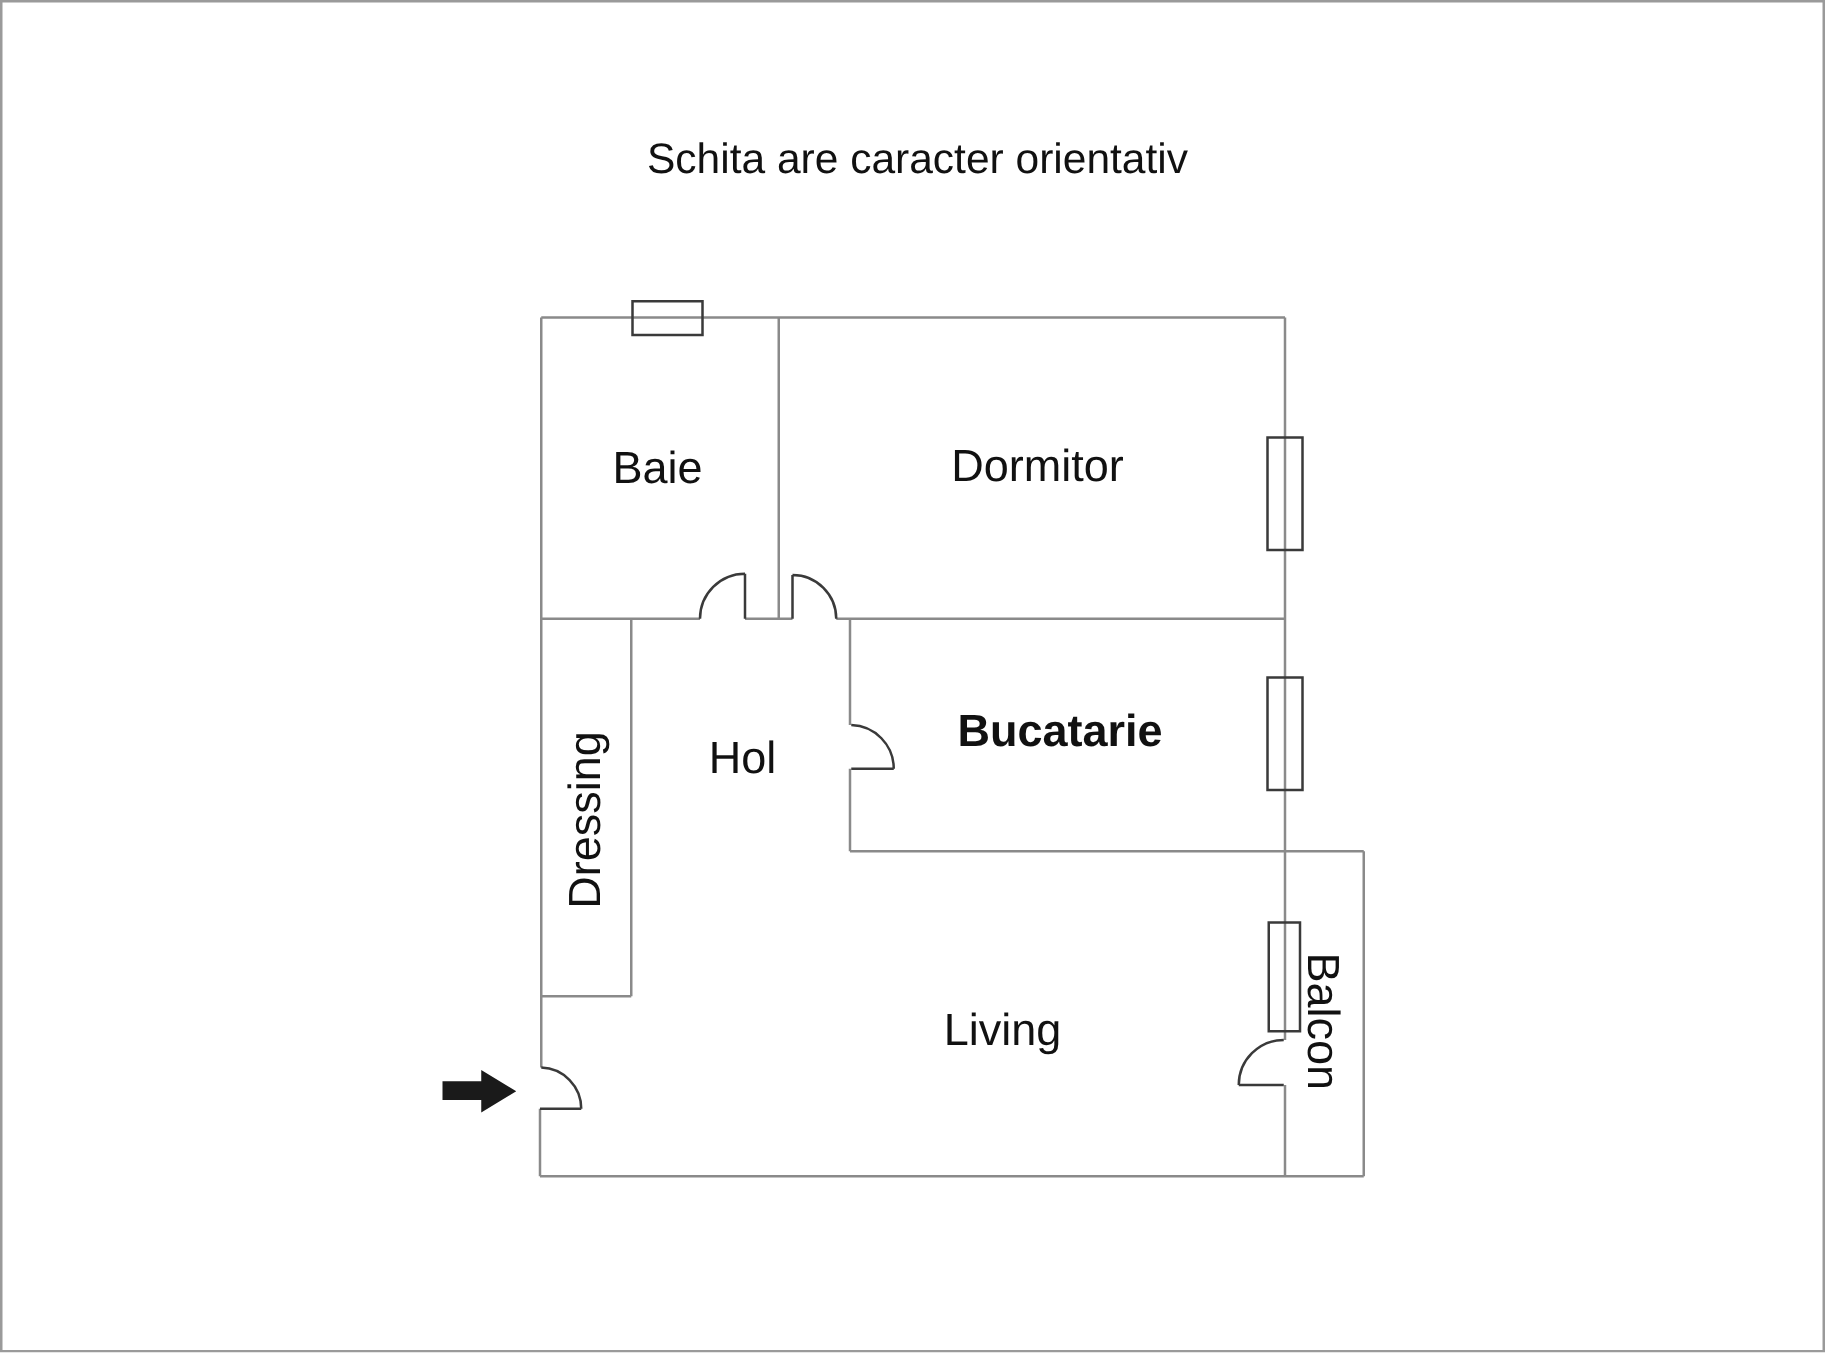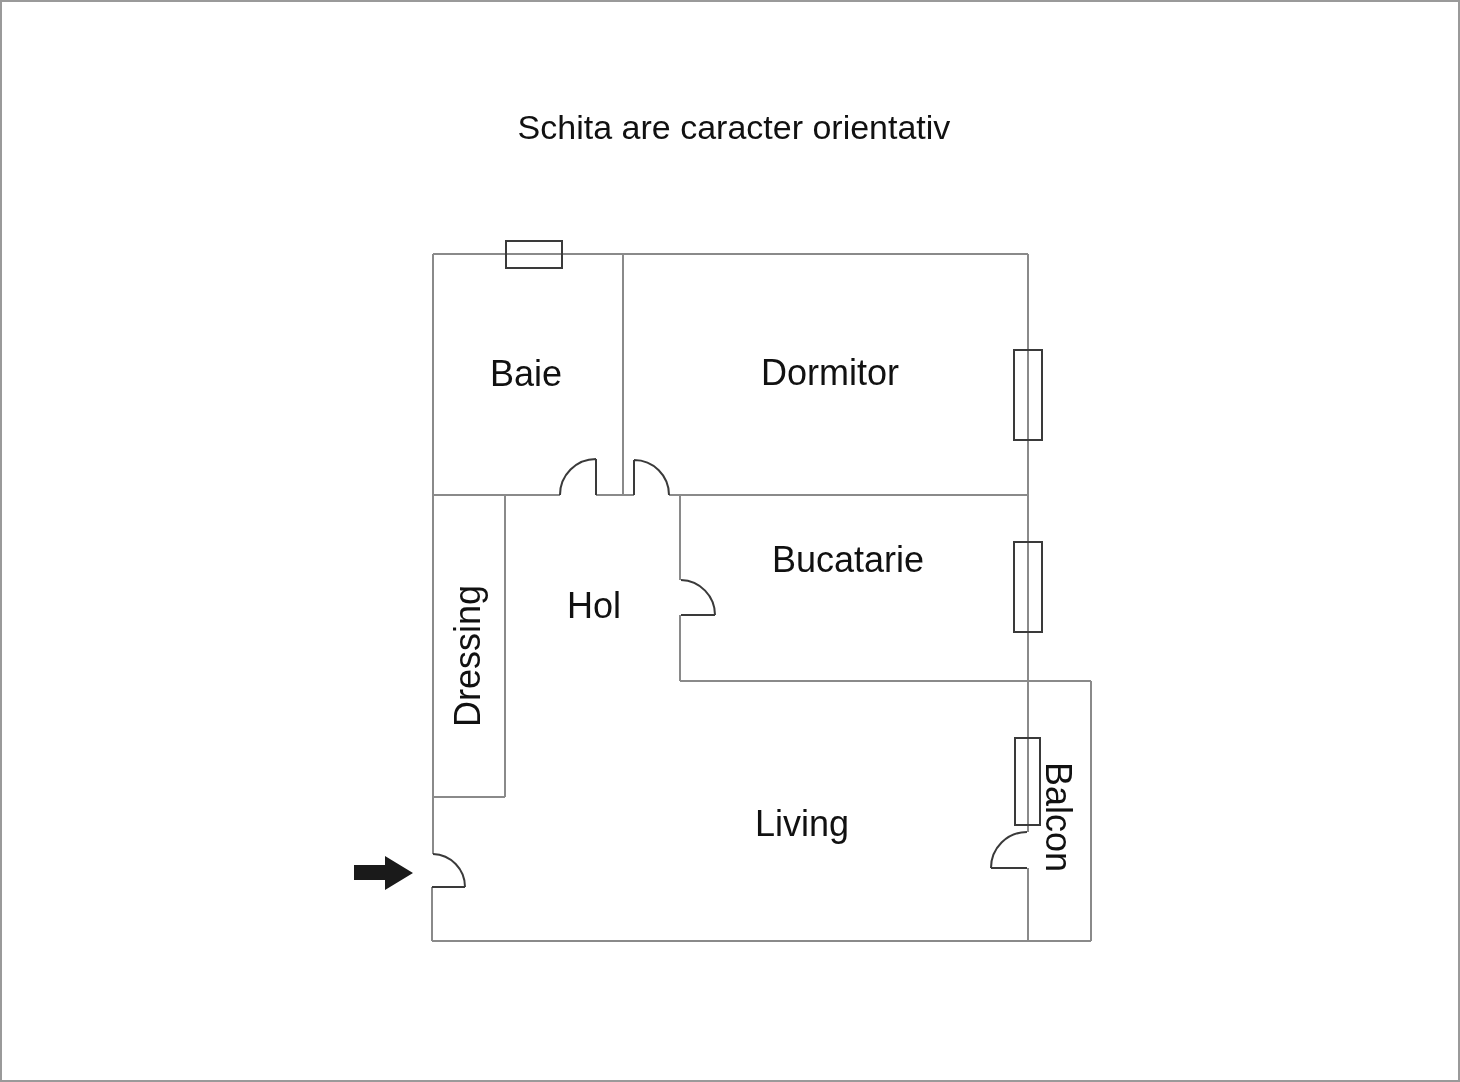--- a/index.html
+++ b/index.html
@@ -75,19 +75,19 @@
       <rect class="win" x="1012" y="540" width="28" height="90"></rect>
       <rect class="win" x="1013" y="736" width="25" height="87"></rect>
     </g>
 
     <polygon class="arrow" points="352,863 383,863 383,854 411,871 383,888 383,878 352,878"></polygon>
   </svg>
 
   <div class="lbl title" style="left:732px;top:125px;">Schita are caracter orientativ</div>
   <div class="lbl" style="left:524px;top:372px;">Baie</div>
   <div class="lbl" style="left:828px;top:371px;">Dormitor</div>
-  <div class="lbl" style="left:846px;top:558px;">Bucatarie</div>
+  <div class="lbl" style="left:846px;top:583px;font-weight:bold;">Bucatarie</div>
   <div class="lbl" style="left:592px;top:604px;">Hol</div>
   <div class="lbl rot-ccw" style="left:466px;top:654px;">Dressing</div>
   <div class="lbl" style="left:800px;top:822px;text-align:right;">Living</div>
   <div class="lbl rot-cw" style="left:1056px;top:815px;">Balcon</div>
 
 </div>
 
 </body></html>

